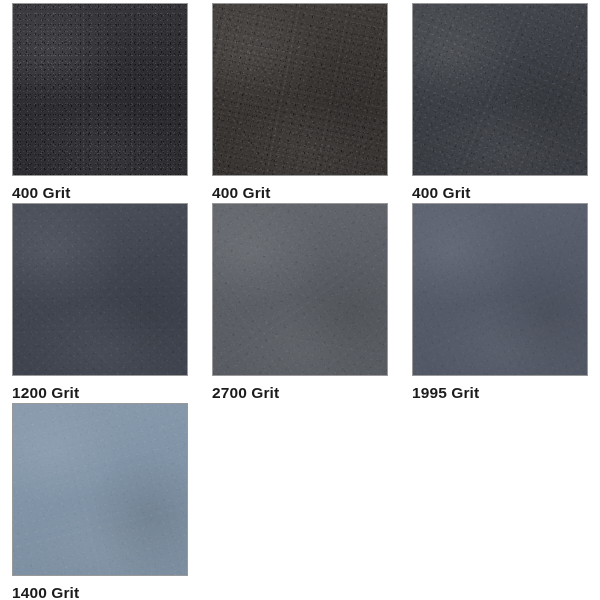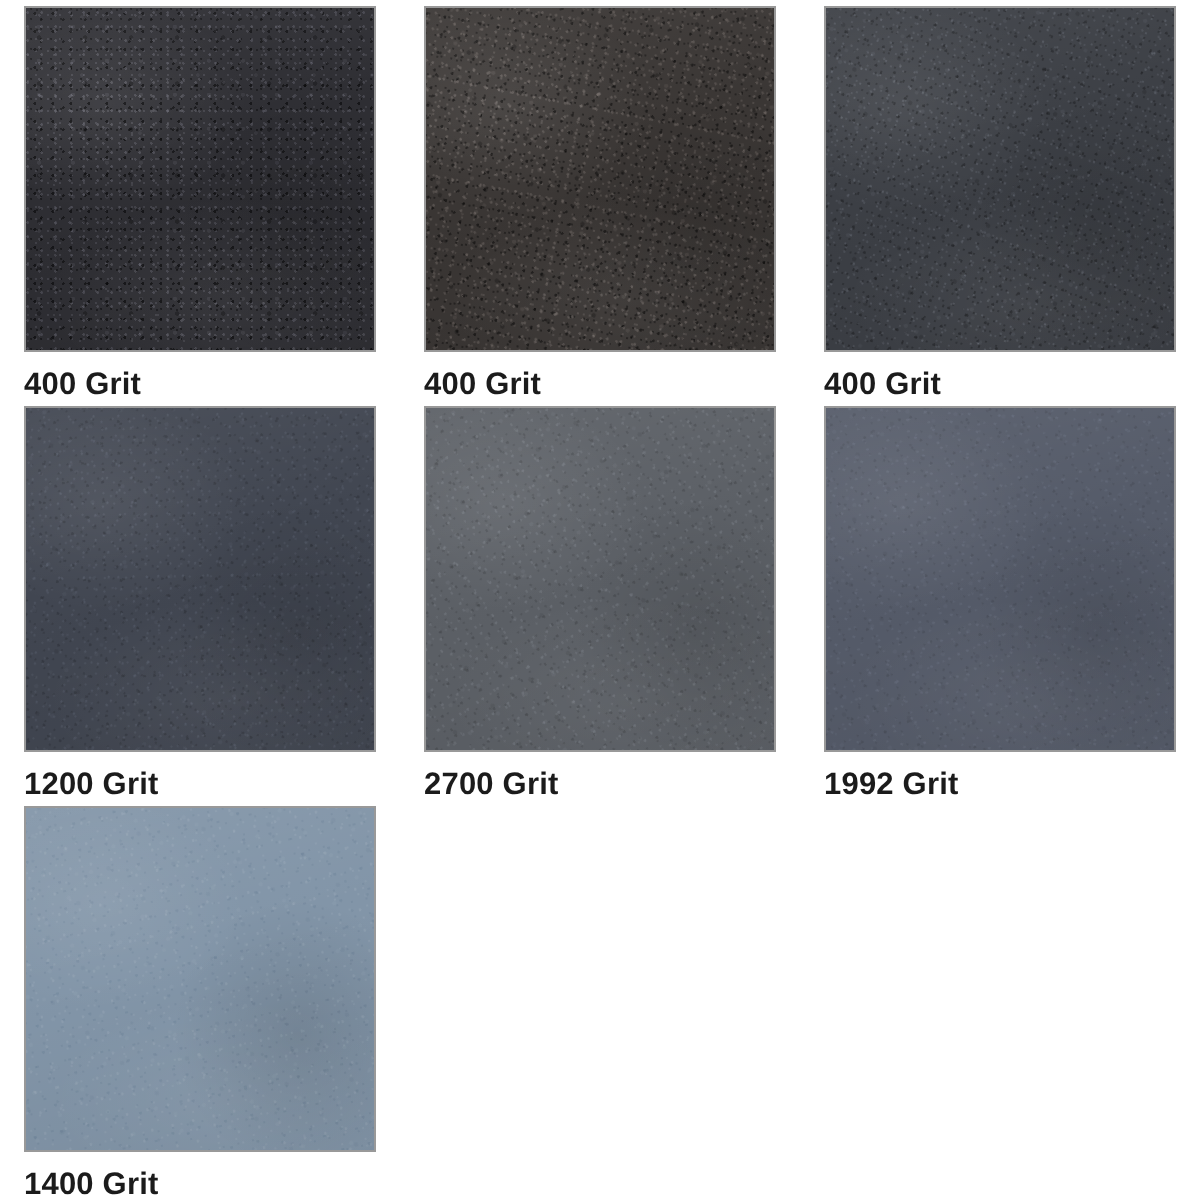--- a/index.html
+++ b/index.html
@@ -143,21 +143,21 @@
       <div class="label">2700 Grit</div>
     </div>
     <div class="cell">
       <div class="swatch">
         <div class="base" style="background: rgb(85, 91, 105);"></div>
         <div class="mottle"></div>
         <div class="grain g1" style="opacity: 0.18; background-size: 9.8px 9.8px, 12.6px 12.6px, 8.4px 8.4px, 15.4px 15.4px, 11.2px 11.2px, 7px 7px, 18.2px 18.2px, 14px 14px; transform: rotate(66deg);"></div>
         <div class="grain g2" style="opacity: 0.144; transform: rotate(-42deg);"></div>
         <div class="sheen"></div>
       </div>
-      <div class="label">1992 Grit</div>
+      <div class="label">1995 Grit</div>
     </div>
     <div class="cell">
       <div class="swatch">
         <div class="base" style="background: rgb(130, 149, 168);"></div>
         <div class="mottle"></div>
         <div class="grain g1" style="opacity: 0.14; background-size: 10.5px 10.5px, 13.5px 13.5px, 9px 9px, 16.5px 16.5px, 12px 12px, 7.5px 7.5px, 19.5px 19.5px, 15px 15px; transform: rotate(77deg);"></div>
         <div class="grain g2" style="opacity: 0.112; transform: rotate(-49deg);"></div>
         <div class="sheen"></div>
       </div>
       <div class="label">1400 Grit</div>

